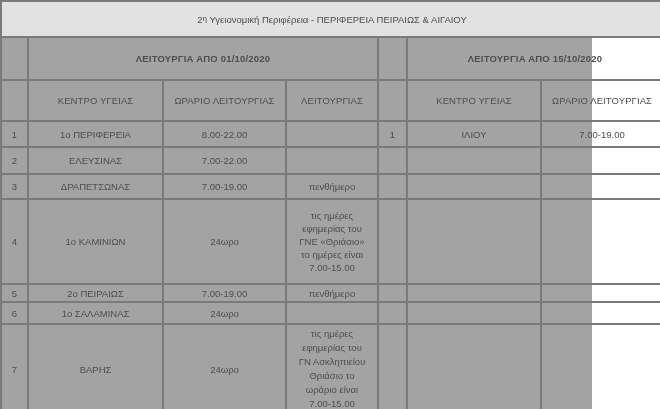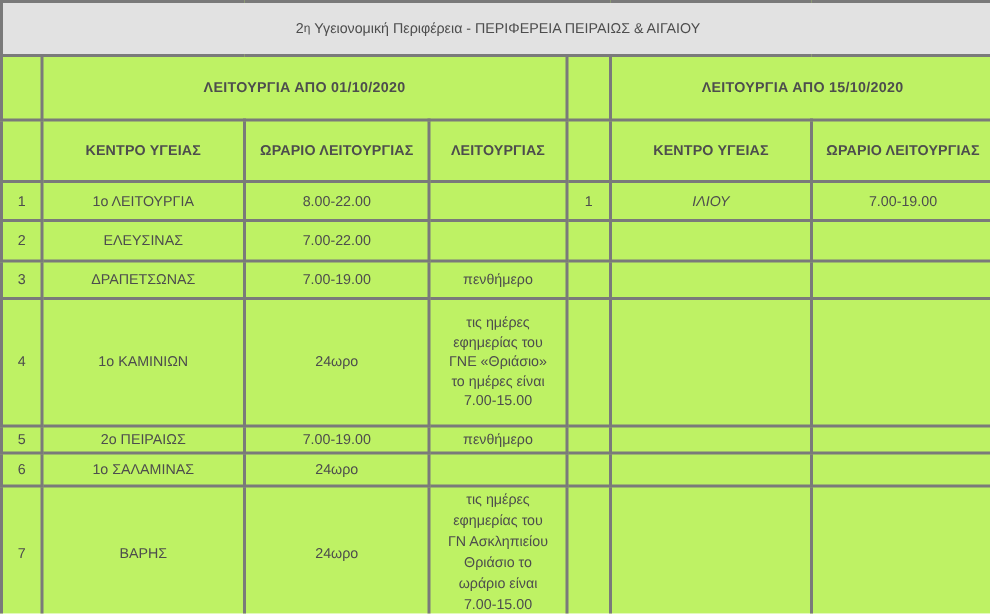--- a/index.html
+++ b/index.html
@@ -1,27 +1,27 @@
 <!DOCTYPE html>
 <html><head>
 <meta charset="utf-8">
 <style>
   html, body { margin:0; padding:0; background:#ffffff; }
   body { width:660px; height:409px; overflow:hidden; position:relative;
          font-family:"Liberation Sans", "DejaVu Sans", sans-serif; color:#4a4a4a; }
-  .doc { position:absolute; left:0; top:0; width:660px; height:409px; background:#bef264; }
+  .doc { position:absolute; left:0; top:0; width:592px; height:409px; background:#a3a3a3; }
   table.grid { position:absolute; left:0; top:0; width:662px; border-collapse:collapse; table-layout:fixed; }
   table.grid td { border:2px solid #7a7a7a; padding:0 2px; text-align:center; vertical-align:middle;
                   font-size:9.5px; line-height:13px; color:#4d4d4d; overflow:hidden; }
   td.title { background:#e2e2e2; font-size:15.5px; color:#222; height:33px; letter-spacing:0px; }
   td.title sup { font-size:8px; vertical-align:top; position:relative; top:-1px; }
   td.section { font-size:9px; font-weight:bold; color:#444; letter-spacing:0.2px;border-radius:11px; }
-  td.colhead { font-size:8.6px; font-weight:bold; color:#444; letter-spacing:0.1px; }
+  td.colhead { font-size:8.6px; font-weight:normal; color:#444; letter-spacing:0.1px; }
   td.num { text-align:left; padding-left:8px; font-size:9px; }
-  td.top-aligned { vertical-align:top; padding-top:3px;font-style:italic; }
+  td.top-aligned { vertical-align:top; padding-top:3px; }
   td.note { font-size:9.5px; line-height:15.5px; }
 </style>
 </head>
 <body>
 
 <div class="doc">
 <table class="grid">
   <colgroup>
     <col style="width:27px">
         <col style="width:135px">
@@ -45,21 +45,21 @@
     <td></td>
     <td class="colhead">ΚΕΝΤΡΟ ΥΓΕΙΑΣ</td>
     <td class="colhead">ΩΡΑΡΙΟ ΛΕΙΤΟΥΡΓΙΑΣ</td>
     <td class="colhead">ΛΕΙΤΟΥΡΓΙΑΣ</td>
     <td></td>
     <td class="colhead">ΚΕΝΤΡΟ ΥΓΕΙΑΣ</td>
     <td class="colhead">ΩΡΑΡΙΟ ΛΕΙΤΟΥΡΓΙΑΣ</td>
   </tr>
   <tr style="height:26px">
     <td class="num">1</td>
-    <td>1ο ΛΕΙΤΟΥΡΓΙΑ</td>
+    <td>1ο ΠΕΡΙΦΕΡΕΙΑ</td>
     <td>8.00-22.00</td>
     <td></td>
     <td class="num">1</td>
     <td class="top-aligned">ΙΛΙΟΥ</td>
     <td>7.00-19.00</td>
   </tr>
   <tr style="height:27px">
     <td class="num">2</td>
     <td>ΕΛΕΥΣΙΝΑΣ</td>
     <td>7.00-22.00</td>

